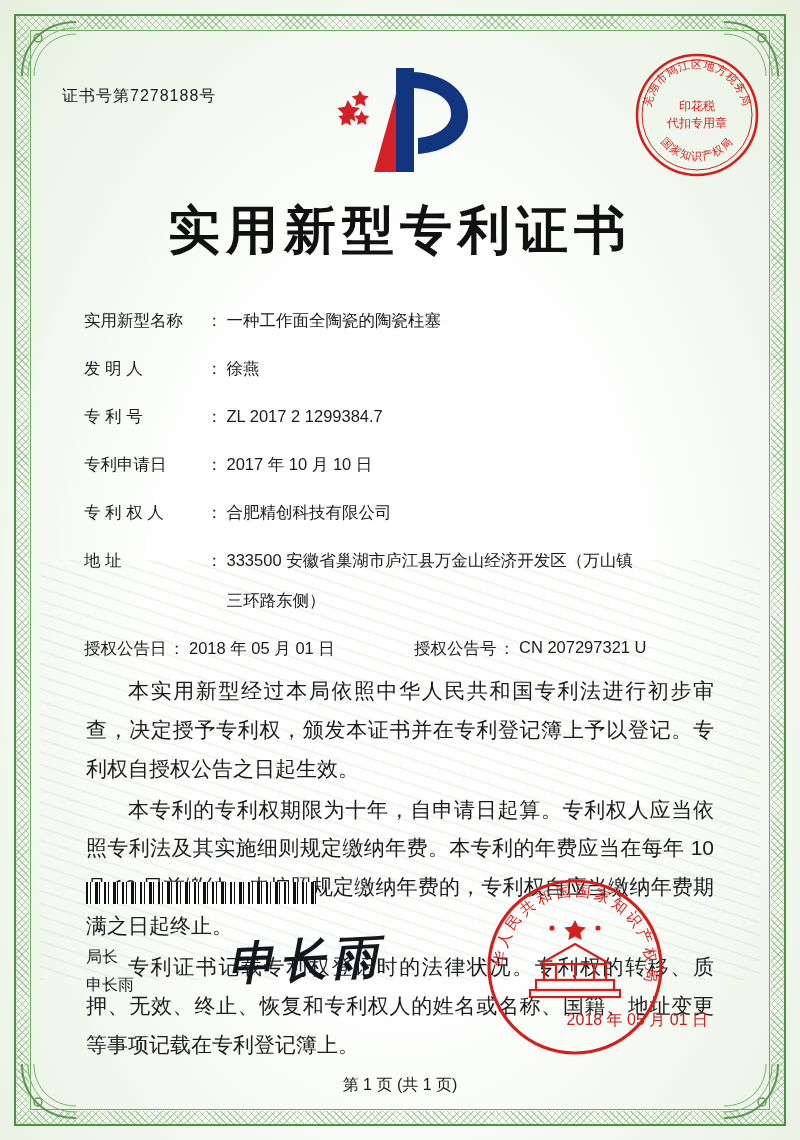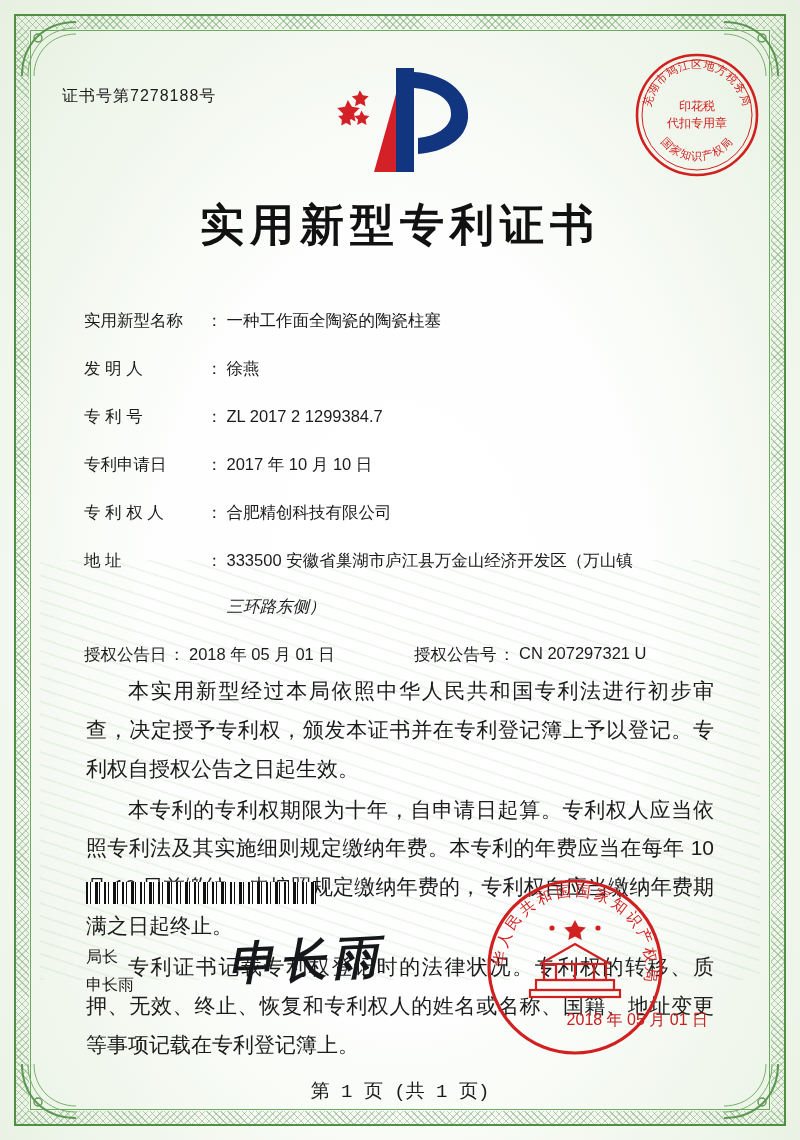--- a/index.html
+++ b/index.html
@@ -95,21 +95,21 @@
     right: 38px; top: 50px;
     width: 130px; height: 130px;
   }
 
   .title {
     position: absolute;
     left: 0; right: 0; top: 196px;
     text-align: center;
     font-family: "DejaVu Serif", serif;
     font-weight: bold;
-    font-size: 44px;
+    font-size: 52px;
     letter-spacing: 6px;
     color: #111;
   }
 
   
   .fields {
     position: absolute;
     left: 84px; top: 310px;
     width: 640px;
     font-size: 16.5px;
@@ -124,22 +124,21 @@
     flex: 0 0 120px;
     display: flex;
     justify-content: space-between;
     letter-spacing: 0px;
     white-space: nowrap;
   }
   .field-colon { margin: 0 4px 0 2px; }
   .field-value { flex: 1; }
   .field-value .second-line {
     display: block;
-    margin-top: 24px;
-    font-style: italic;
+    margin-top: 18px;
   }
 
   .pubrow {
     display: flex;
     align-items: baseline;
   }
   .pubrow .left { width: 330px; flex: 0 0 330px; display: flex; }
   .pubrow .left .lbl { white-space: nowrap; }
   .pubrow .right { display: flex; text-align: center; }
 
@@ -195,24 +194,23 @@
 
   .issue-date {
     position: absolute;
     right: 92px; top: 1010px;
     font-size: 16px;
     color: #c62020;
   }
 
   .footer {
     position: absolute;
-    left: 0; right: 0; bottom: 36px;
+    left: 0; right: 0; bottom: 44px;
     text-align: center;
-    font-size: 19px;
-    font-family: Liberation Mono, monospace;
+    font-size: 16px;
   }
 </style>
 </head>
 <body>
 
 <div id="page">
 
   <div class="border-outer"></div>
   <div class="guilloche"></div>
   <div class="border-inner"></div>

